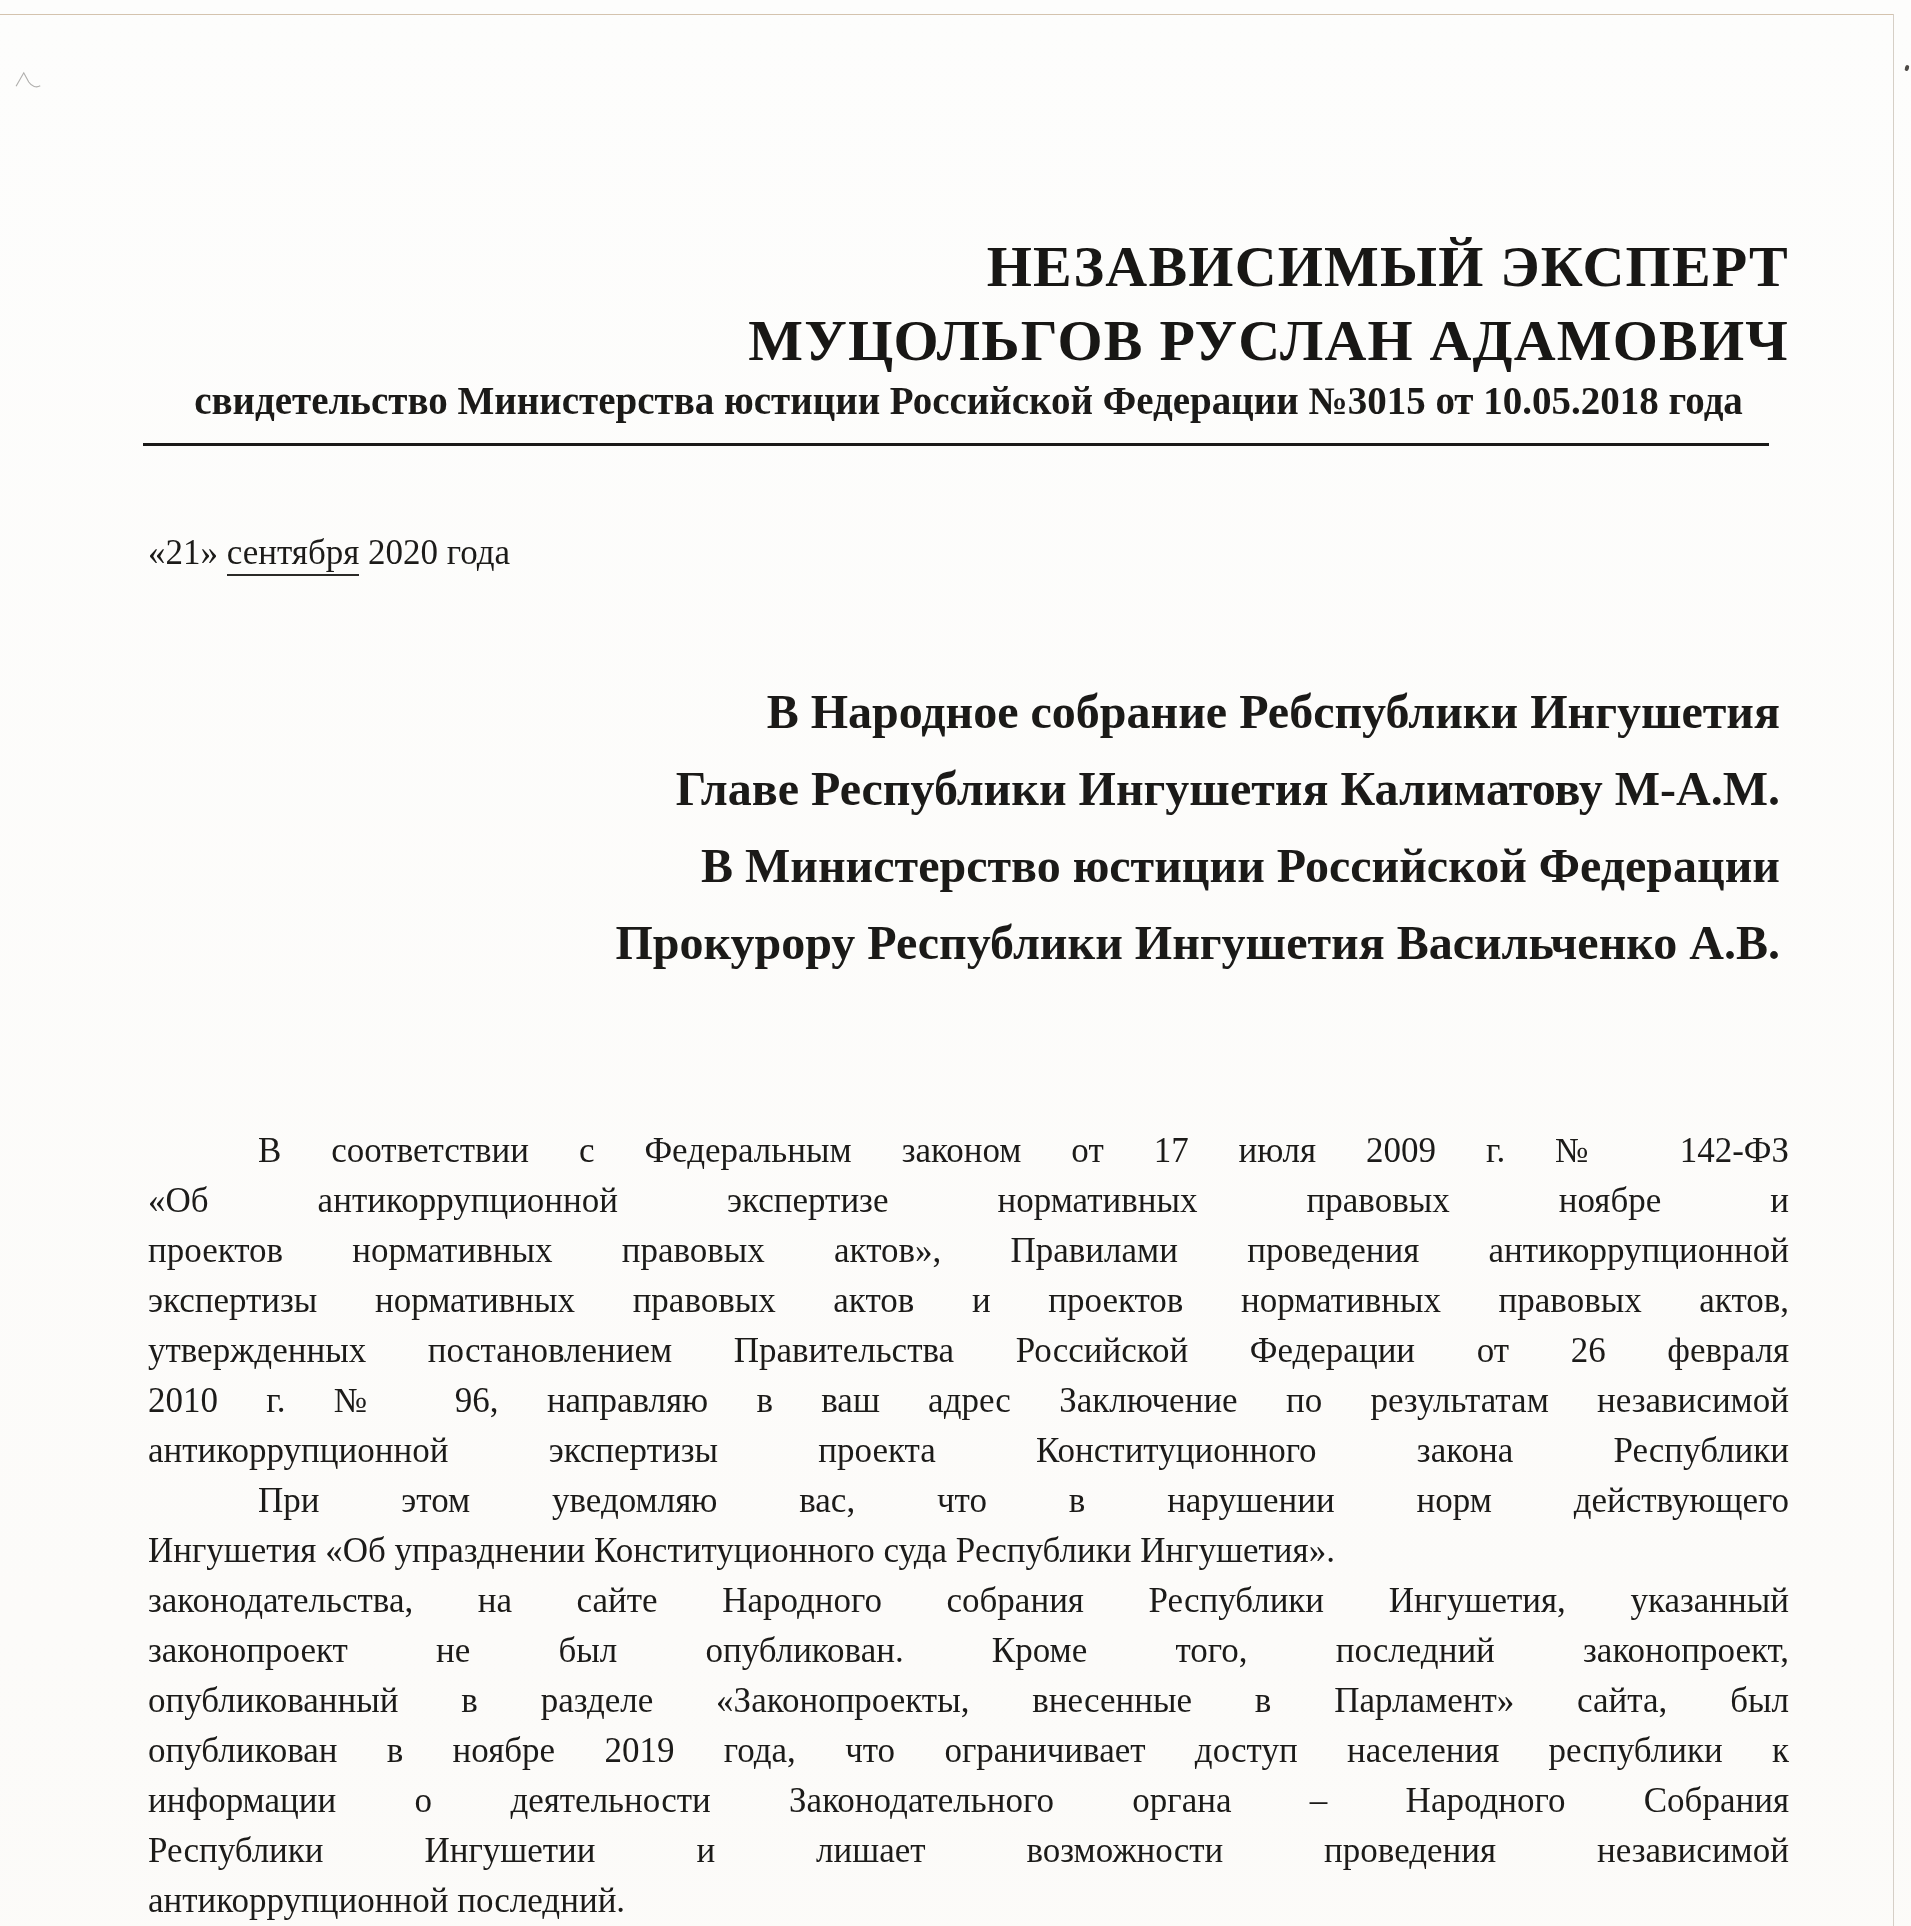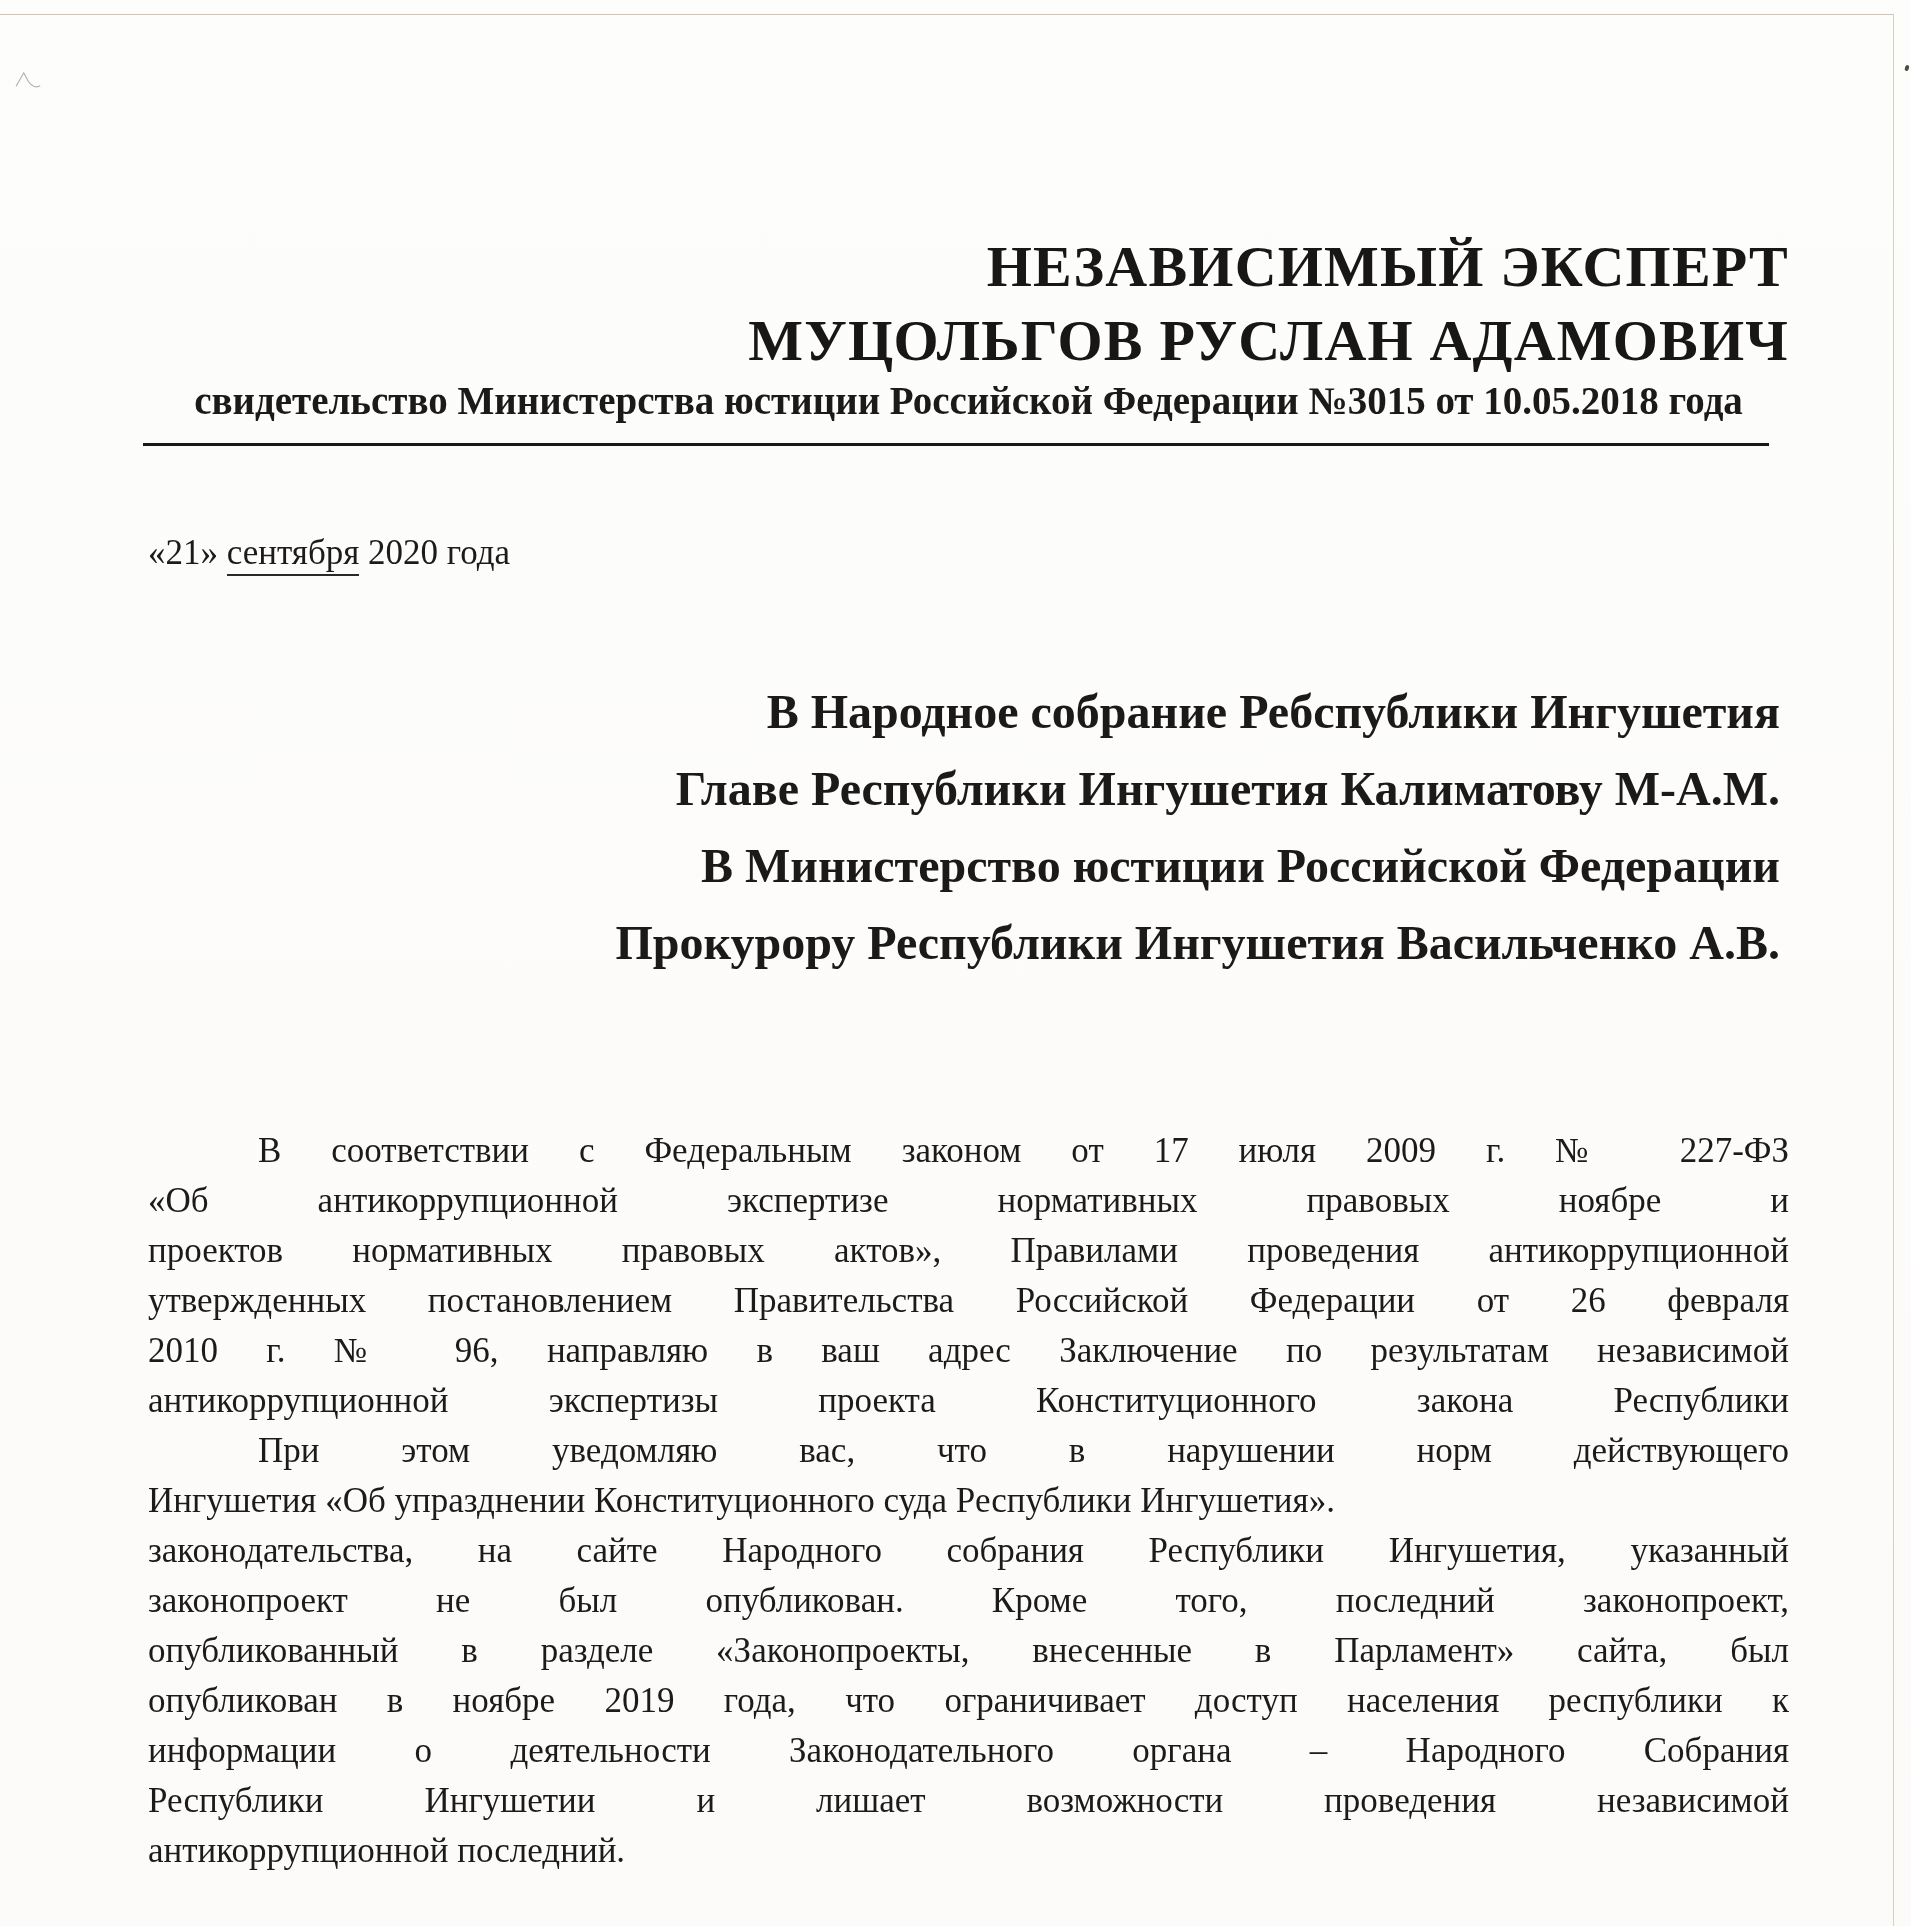--- a/index.html
+++ b/index.html
@@ -59,23 +59,24 @@
   <div class="date-line"><span>«21»</span> <span class="u">сентября</span> <span>2020 года</span></div>
 
   <div class="addressees">
     <div>В Народное собрание Ребспублики Ингушетия</div>
     <div>Главе Республики Ингушетия Калиматову М-А.М.</div>
     <div>В Министерство юстиции Российской Федерации</div>
     <div>Прокурору Республики Ингушетия Васильченко А.В.</div>
   </div>
 
   <div class="body-text">
-    <div class="bl jl ind">В соответствии с Федеральным законом от 17 июля 2009 г. № 227-ФЗ</div>
+    <div class="bl jl ind">В соответствии с Федеральным законом от 17 июля 2009 г. № 142-ФЗ</div>
     <div class="bl jl">«Об антикоррупционной экспертизе нормативных правовых ноябре и</div>
     <div class="bl jl">проектов нормативных правовых актов», Правилами проведения антикоррупционной</div>
+    <div class="bl jl">экспертизы нормативных правовых актов и проектов нормативных правовых актов,</div>
     <div class="bl jl">утвержденных постановлением Правительства Российской Федерации от 26 февраля</div>
     <div class="bl jl">2010 г. № 96, направляю в ваш адрес Заключение по результатам независимой</div>
     <div class="bl jl">антикоррупционной экспертизы проекта Конституционного закона Республики</div>
     <div class="bl jl ind">При этом уведомляю вас, что в нарушении норм действующего</div>
     <div class="bl">Ингушетия «Об упразднении Конституционного суда Республики Ингушетия».</div>
     <div class="bl jl">законодательства, на сайте Народного собрания Республики Ингушетия, указанный</div>
     <div class="bl jl">законопроект не был опубликован. Кроме того, последний законопроект,</div>
     <div class="bl jl">опубликованный в разделе «Законопроекты, внесенные в Парламент» сайта, был</div>
     <div class="bl jl">опубликован в ноябре 2019 года, что ограничивает доступ населения республики к</div>
     <div class="bl jl">информации о деятельности Законодательного органа – Народного Собрания</div>

